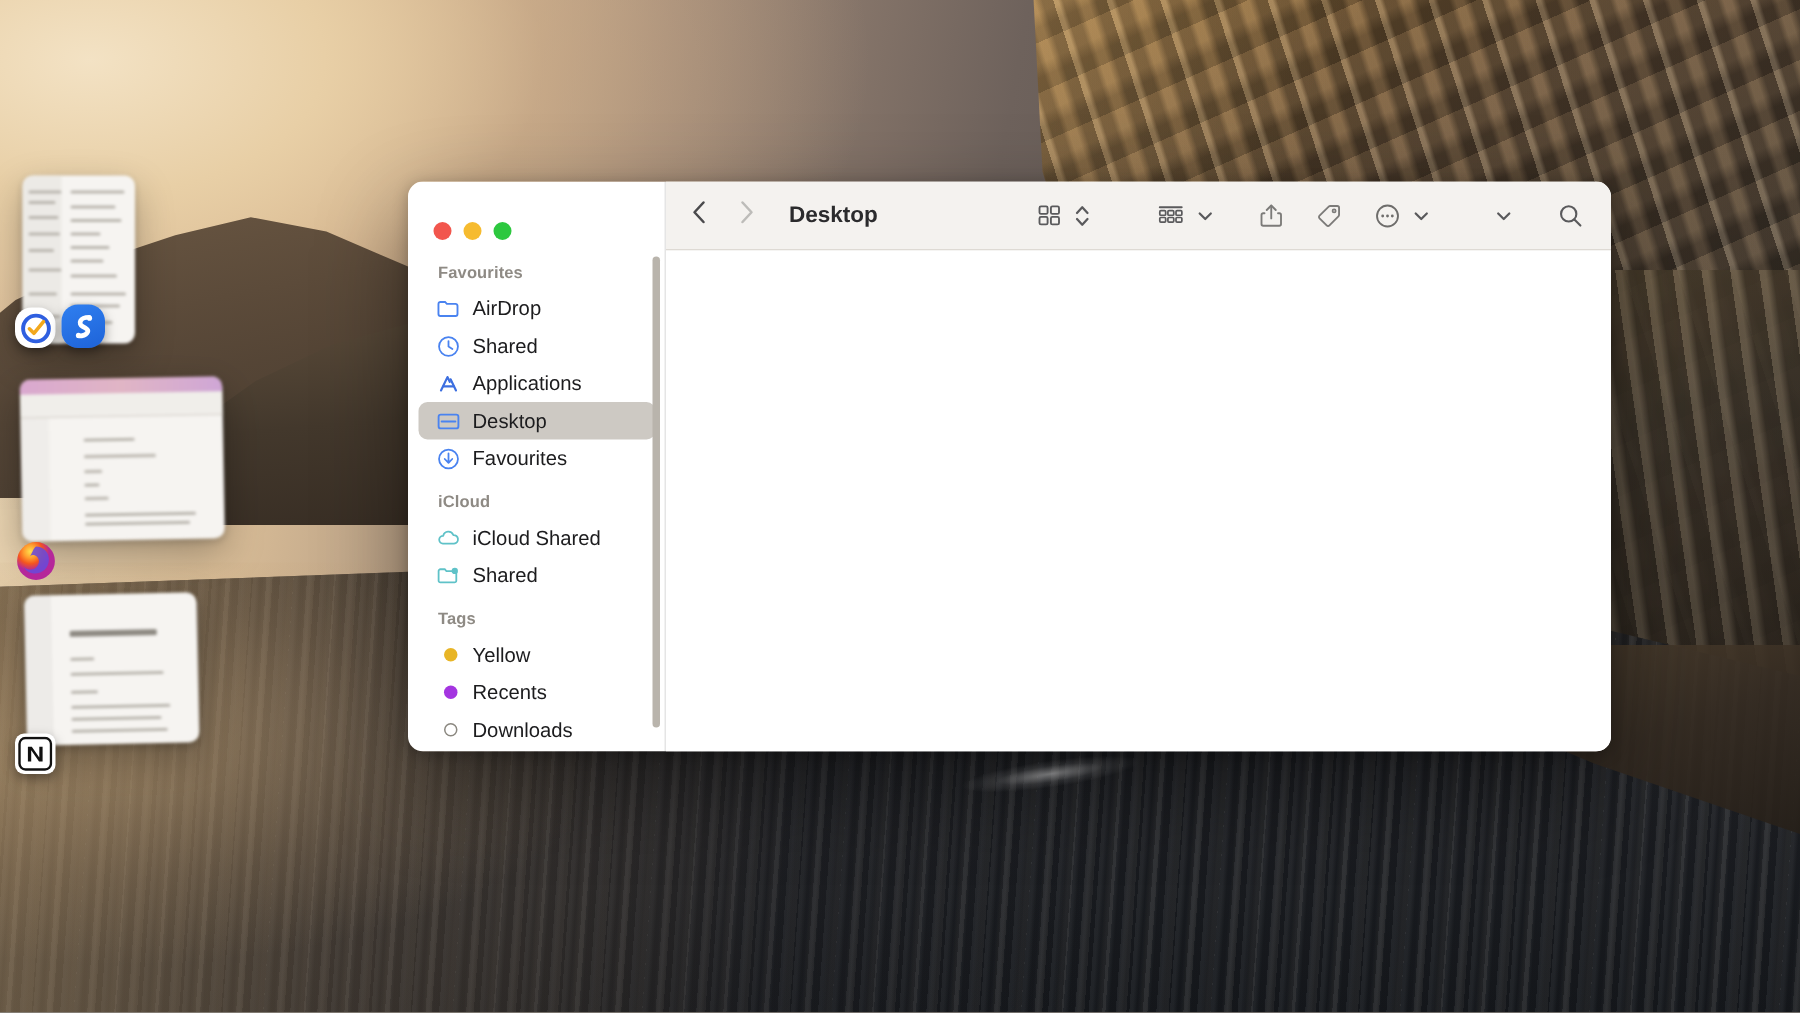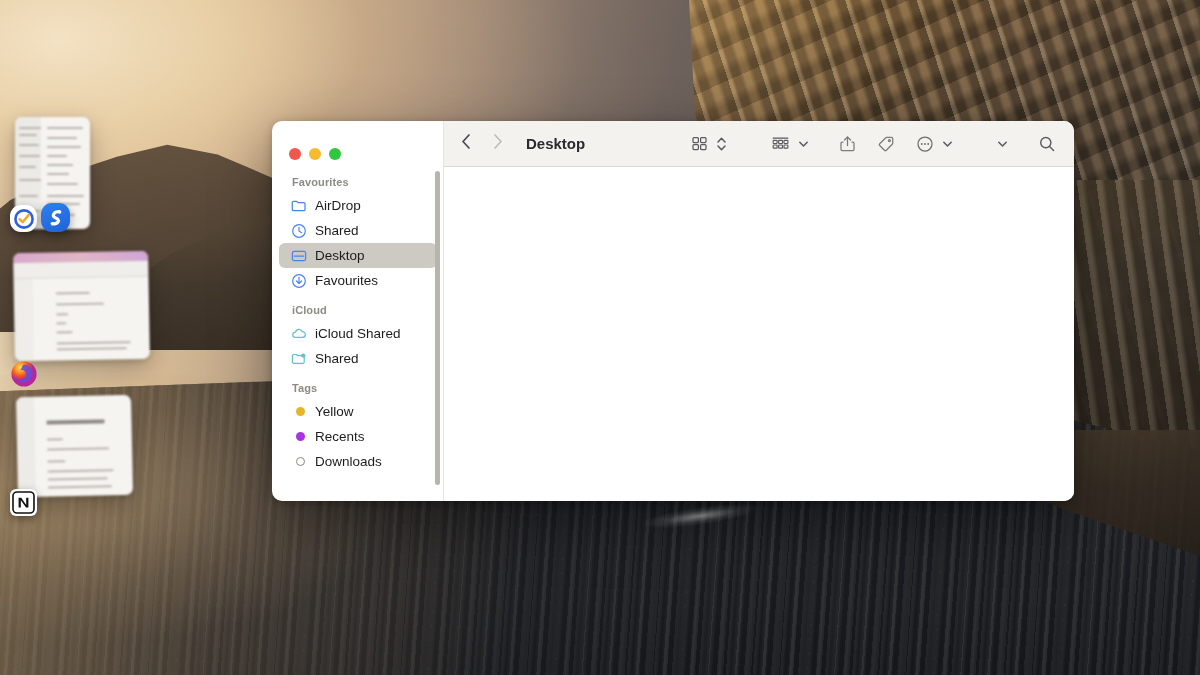--- a/index.html
+++ b/index.html
@@ -322,20 +322,30 @@
           <div class="sb-item">
             <span class="sb-ico">
               <svg width="16" height="16" viewBox="0 0 16 16">
                 <circle cx="8" cy="8" r="6.3" fill="none" stroke="#4a83f0" stroke-width="1.2"></circle>
                 <path d="M8 4.4 V8 l2.6 1.7" fill="none" stroke="#4a83f0" stroke-width="1.2" stroke-linecap="round" stroke-linejoin="round"></path>
               </svg>
             </span>
             <span>Shared</span>
           </div>
 
+          <div class="sb-item">
+            <span class="sb-ico">
+              <svg width="16" height="16" viewBox="0 0 16 16">
+                <path d="M3 12.3 L7.3 3.4 L8.9 6.6" fill="none" stroke="#3d6fe0" stroke-width="1.45" stroke-linecap="round" stroke-linejoin="round"></path>
+                <path d="M13 12.3 L9.4 4.9" fill="none" stroke="#3d6fe0" stroke-width="1.45" stroke-linecap="round"></path>
+                <path d="M4.6 9.6 H11.4" fill="none" stroke="#3d6fe0" stroke-width="1.45" stroke-linecap="round"></path>
+              </svg>
+            </span>
+            <span>Applications</span>
+          </div>
 
           <div class="sb-item selected">
             <span class="sb-ico">
               <svg width="16" height="16" viewBox="0 0 16 16">
                 <rect x="1.4" y="3.4" width="13.2" height="9.2" rx="1.5" fill="none" stroke="#4a83f0" stroke-width="1.25"></rect>
                 <path d="M3.4 8 H12.6" stroke="#4a83f0" stroke-width="1.25" stroke-linecap="round"></path>
               </svg>
             </span>
             <span>Desktop</span>
           </div>

